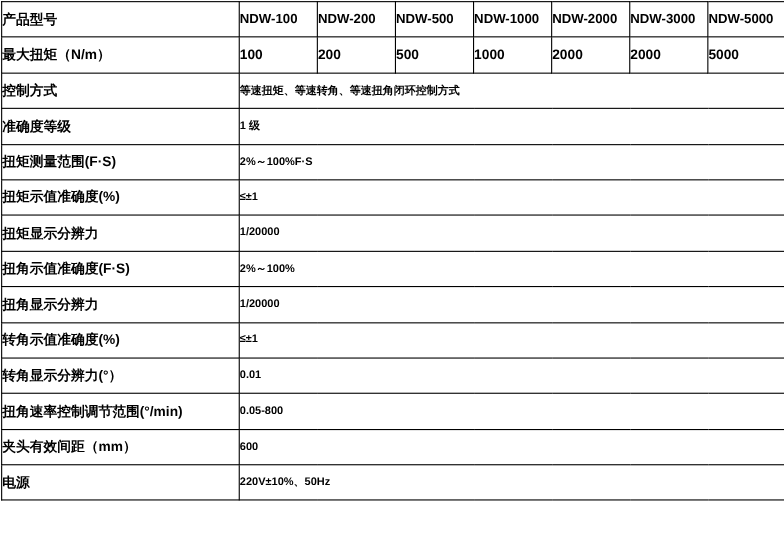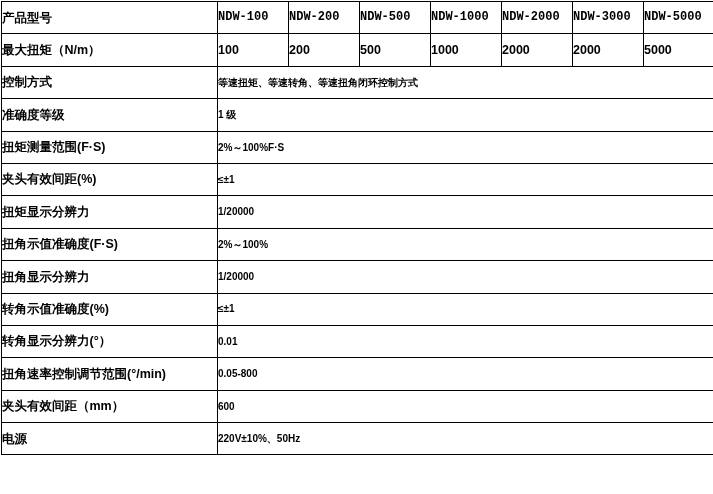--- a/index.html
+++ b/index.html
@@ -30,21 +30,20 @@
     height: 31.4px;
     white-space: nowrap;
   }
   #spec-table td.label {
     font-weight: bold;
     width: 216px;
   }
   #spec-table td.model {
     font-weight: bold;
     font-size: 12px;
-    font-family: Liberation Mono, monospace;
   }
   #spec-table td.value {
     font-weight: bold;
     font-size: 12.5px;
   }
   #spec-table td.span {
     font-weight: bold;
     font-size: 10px;
   }
   .col-m { width: 71px; }
@@ -90,21 +89,21 @@
       </tr>
       <tr>
         <td class="label">准确度等级</td>
         <td class="span" colspan="7">1 级</td>
       </tr>
       <tr>
         <td class="label">扭矩测量范围(F·S)</td>
         <td class="span" colspan="7">2%～100%F·S</td>
       </tr>
       <tr>
-        <td class="label">夹头有效间距(%)</td>
+        <td class="label">扭矩示值准确度(%)</td>
         <td class="span" colspan="7">≤±1</td>
       </tr>
       <tr>
         <td class="label">扭矩显示分辨力</td>
         <td class="span" colspan="7">1/20000</td>
       </tr>
       <tr>
         <td class="label">扭角示值准确度(F·S)</td>
         <td class="span" colspan="7">2%～100%</td>
       </tr>

